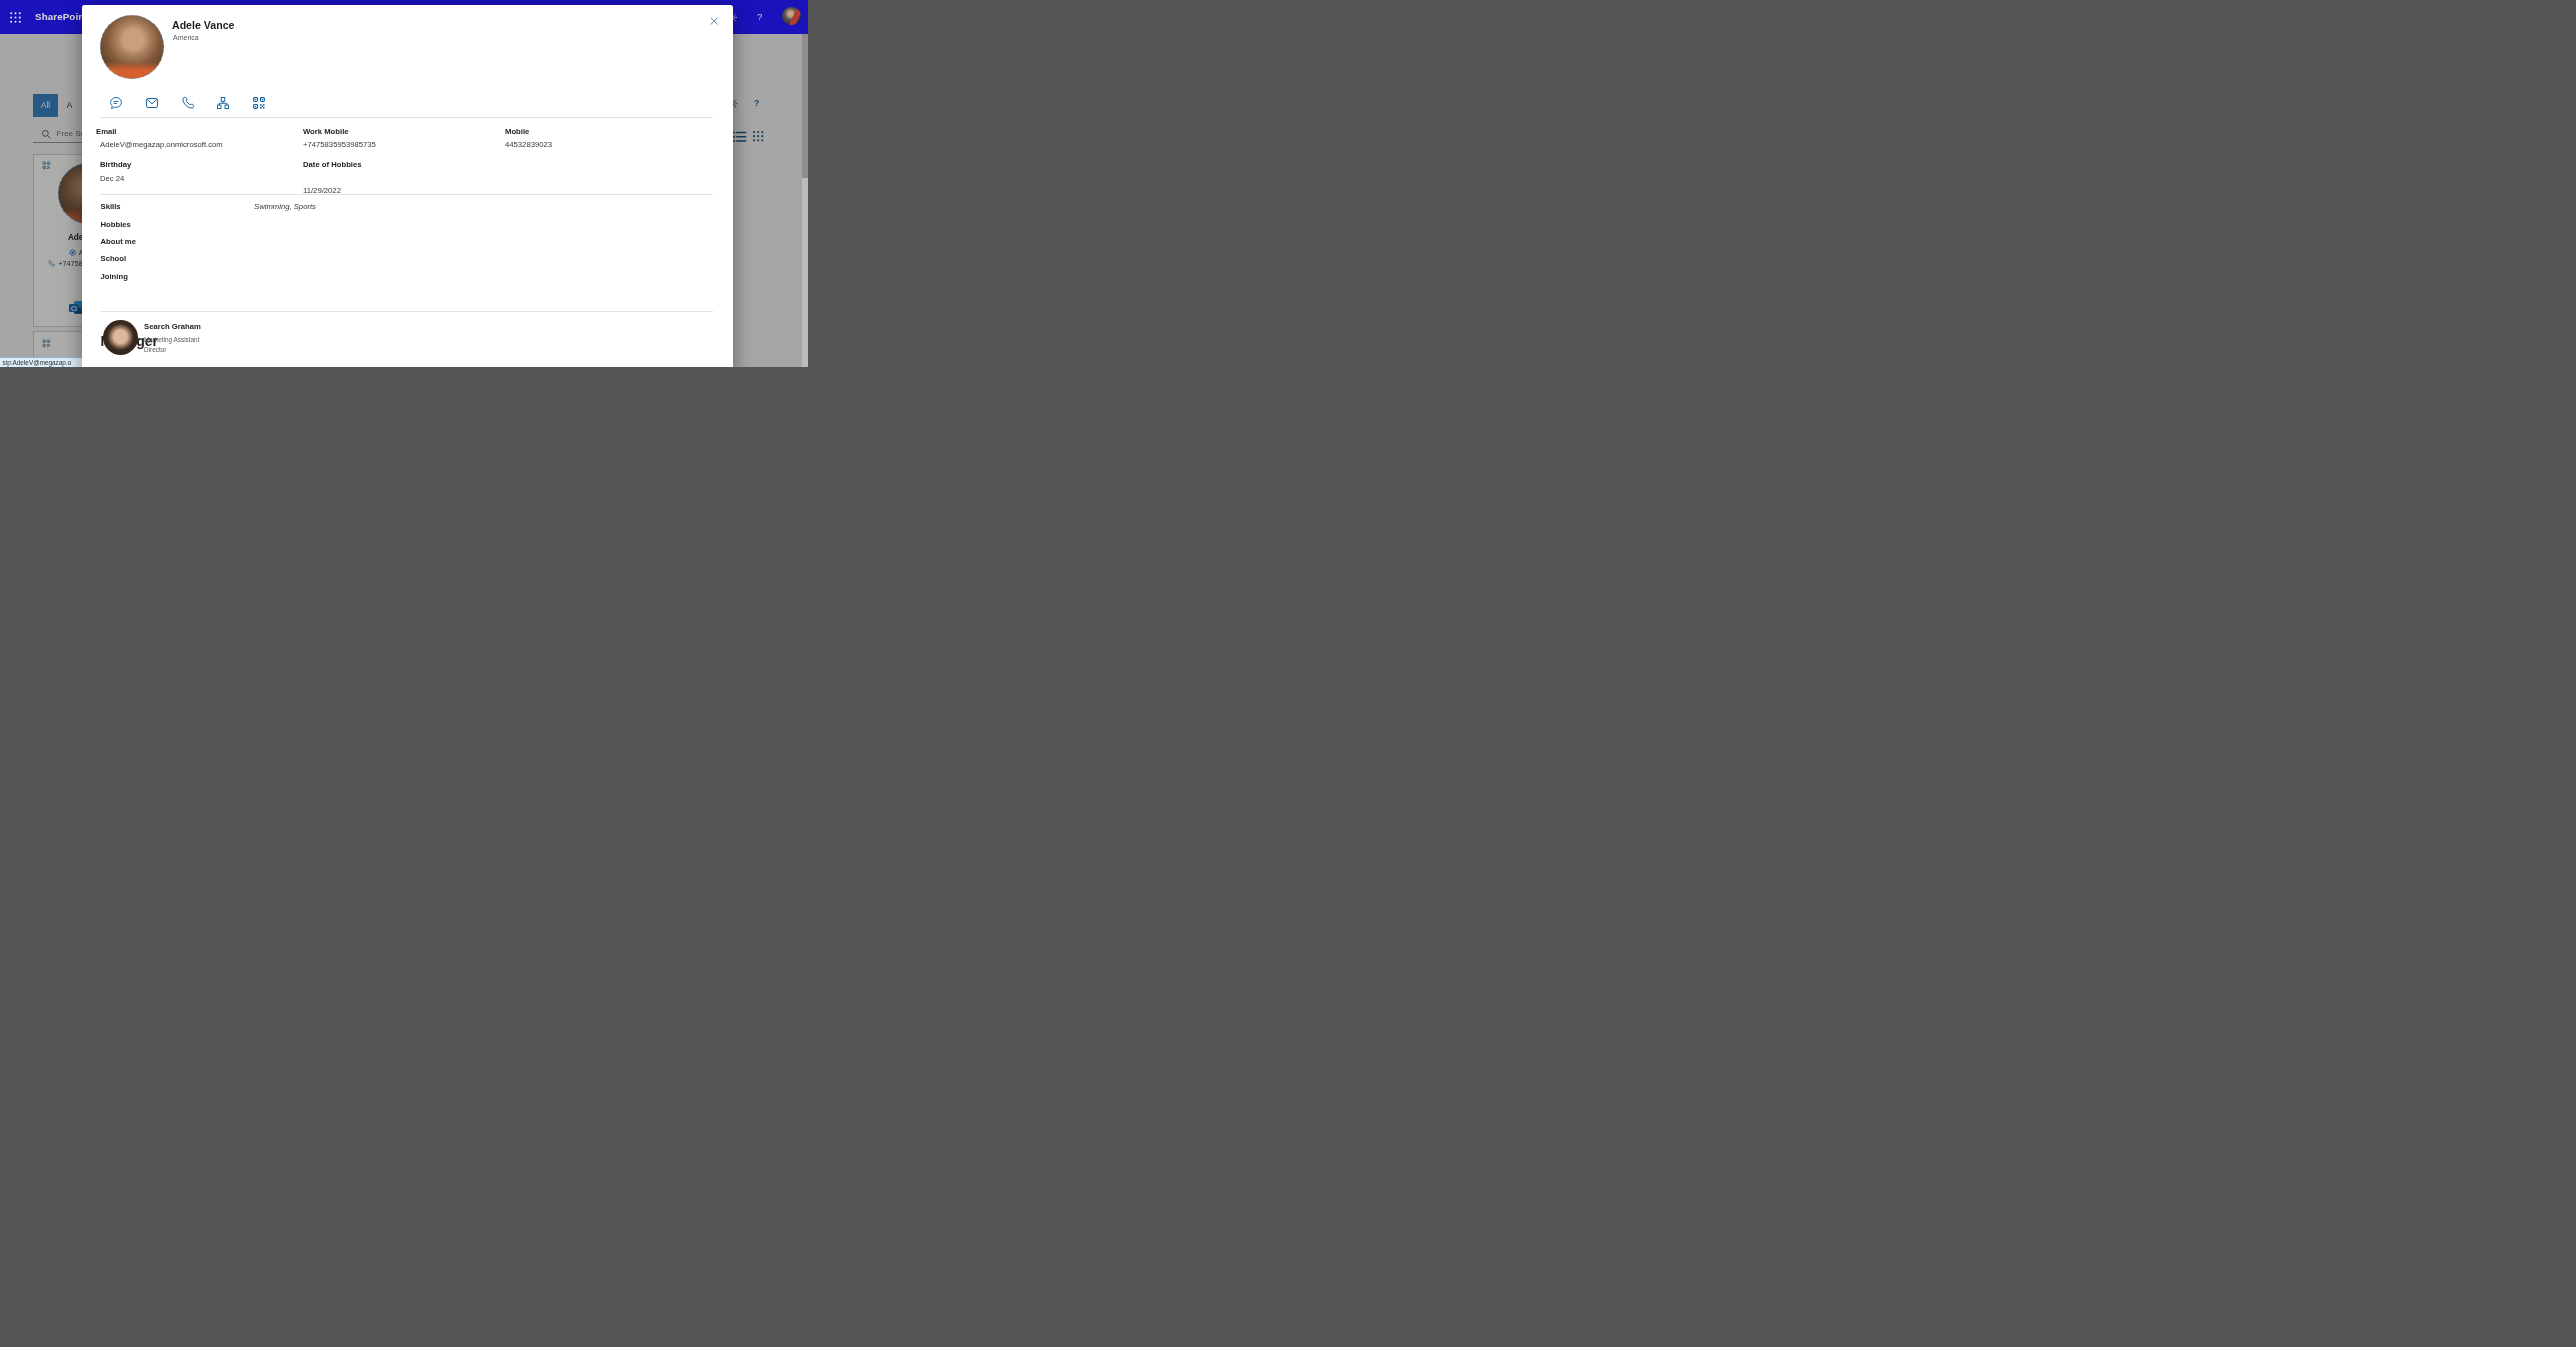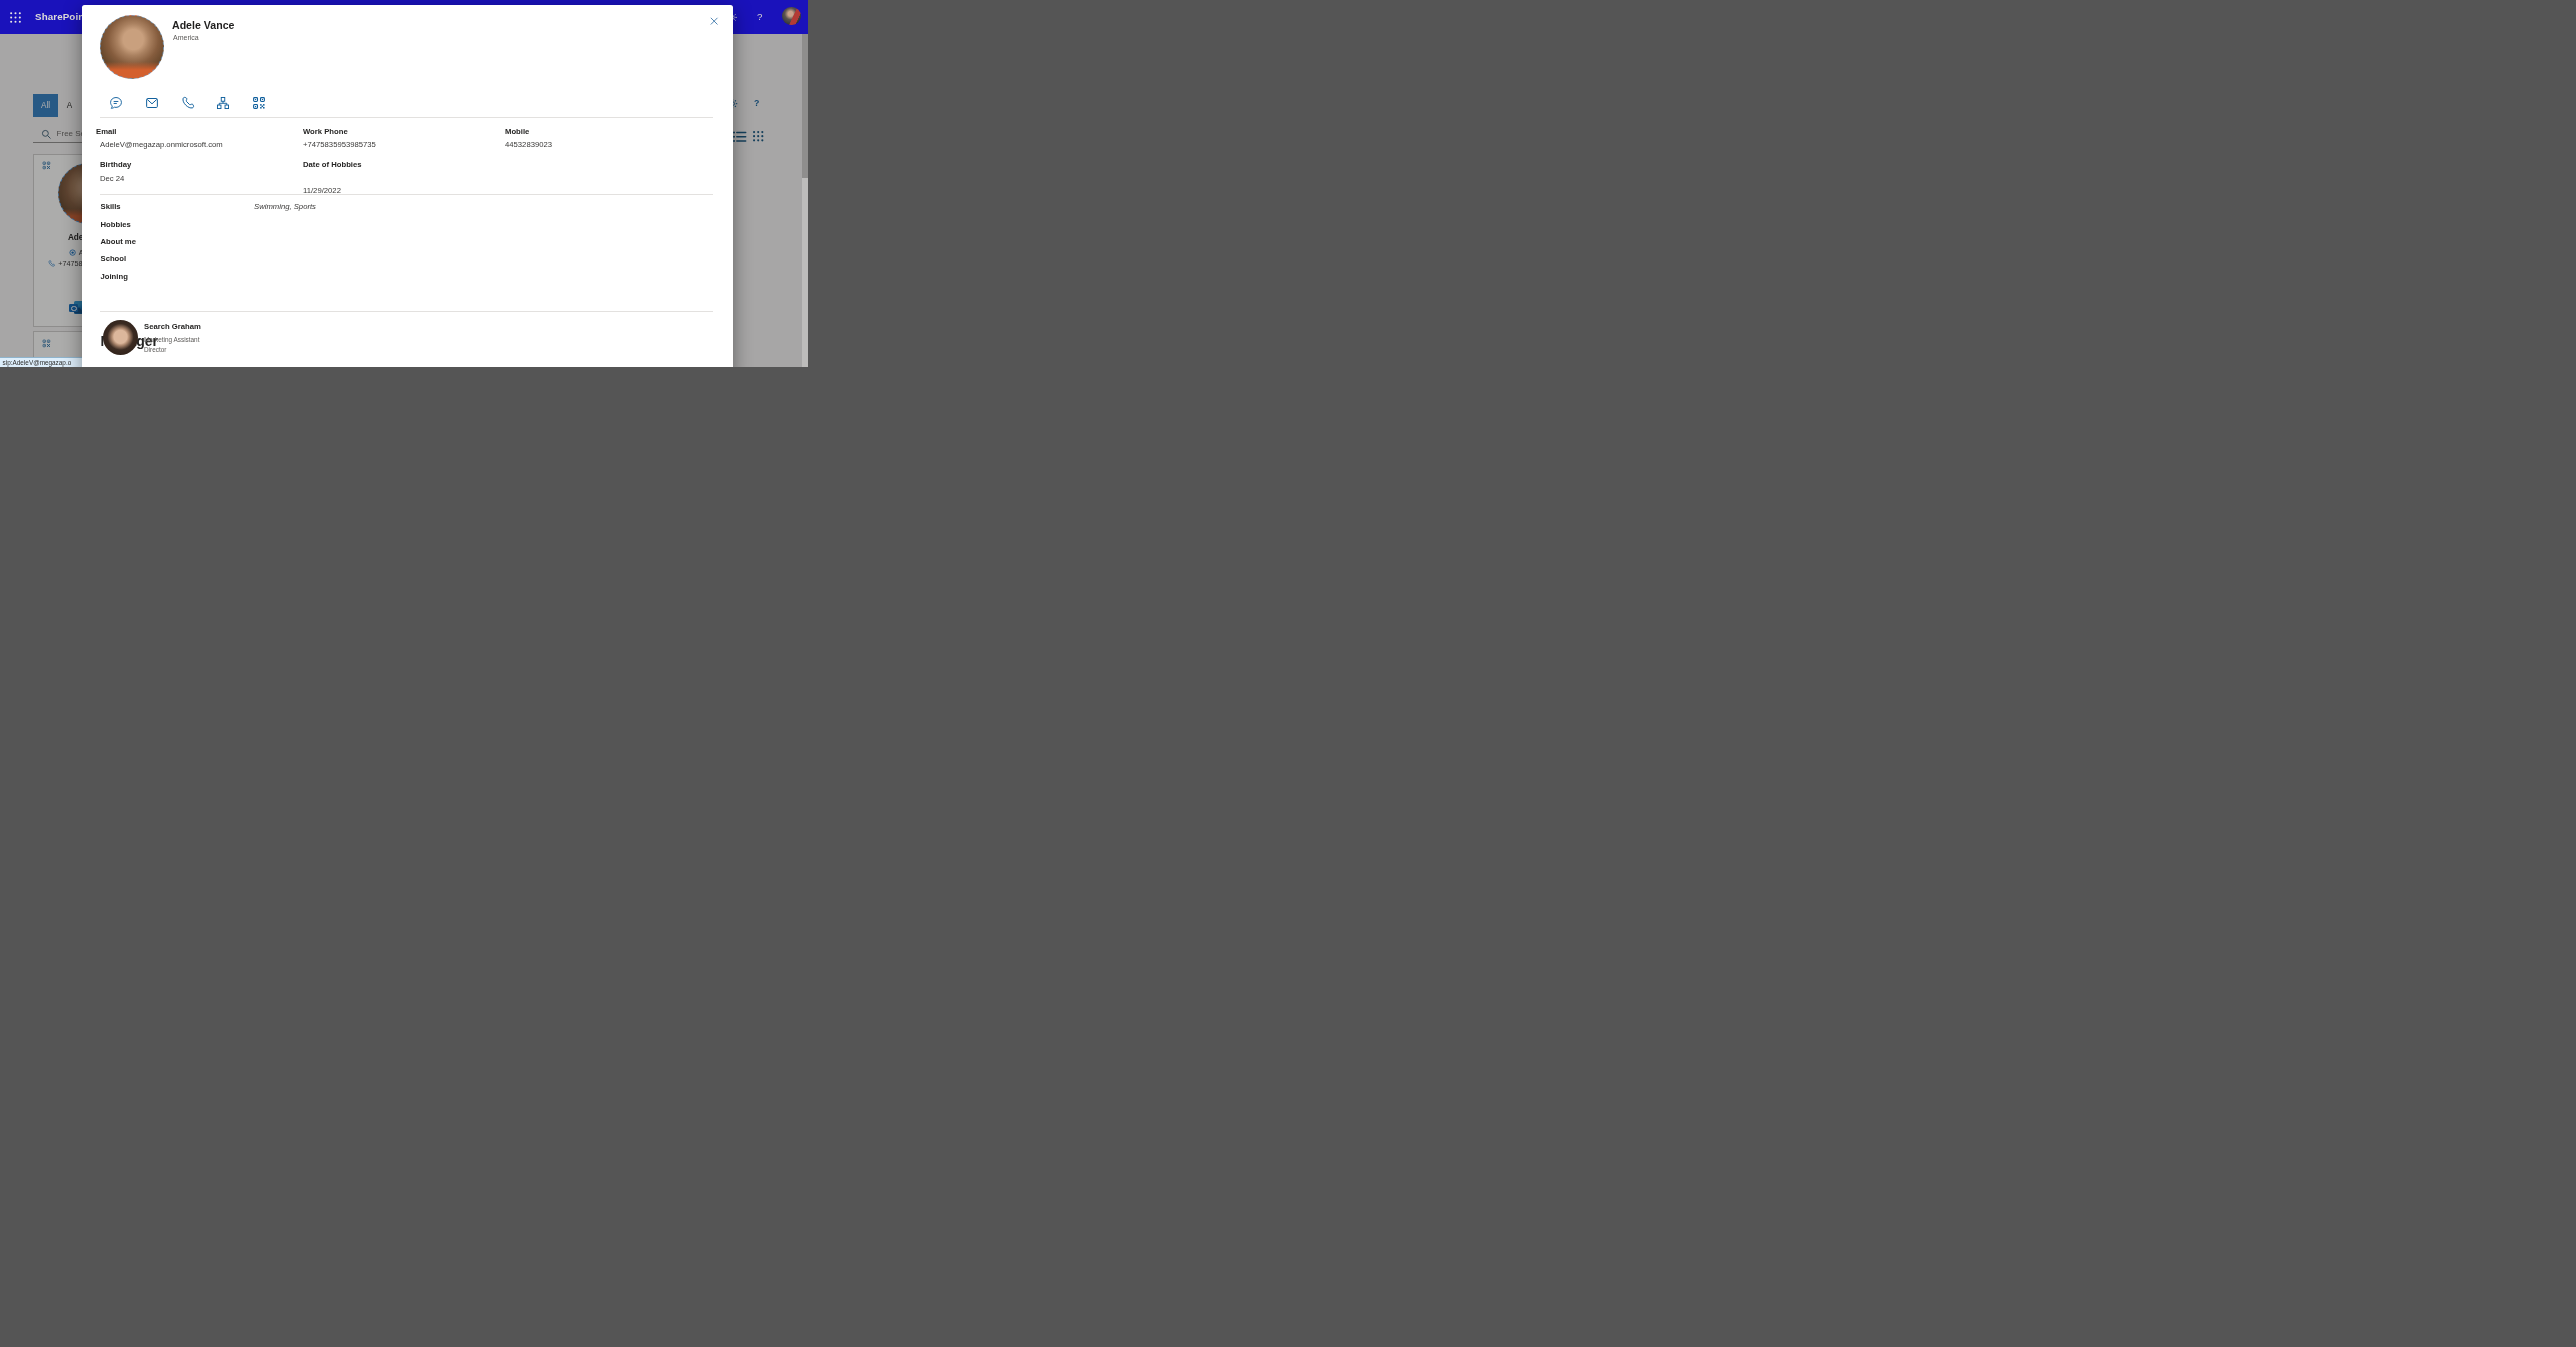--- a/index.html
+++ b/index.html
@@ -308,21 +308,21 @@
           <rect x="13.9" y="18.9" width="2.6" height="2.6" stroke="none"></rect>
             <rect x="18.9" y="18.9" width="2.6" height="2.6" stroke="none"></rect>
         </svg>
       </button>
     </div>
 
     <div class="divider" style="top:112px;"></div>
 
     <div class="f-label" style="left:14px;top:122px;">Email</div>
     <div class="f-value" style="left:18px;top:135px;">AdeleV@megazap.onmicrosoft.com</div>
-    <div class="f-label" style="left:221px;top:122px;">Work Phone</div>
+    <div class="f-label" style="left:221px;top:122px;">Work Mobile</div>
     <div class="f-value" style="left:221px;top:135px;">+7475835953985735</div>
     <div class="f-label" style="left:423px;top:122px;">Mobile</div>
     <div class="f-value" style="left:423px;top:135px;">44532839023</div>
 
     <div class="f-label" style="left:18px;top:155px;">Birthday</div>
     <div class="f-value" style="left:18px;top:169px;">Dec 24</div>
     <div class="f-label" style="left:221px;top:155px;">Date of Hobbies</div>
     <div class="f-value" style="left:221px;top:181px;">11/29/2022</div>
 
     <div class="divider" style="top:189px;"></div>

